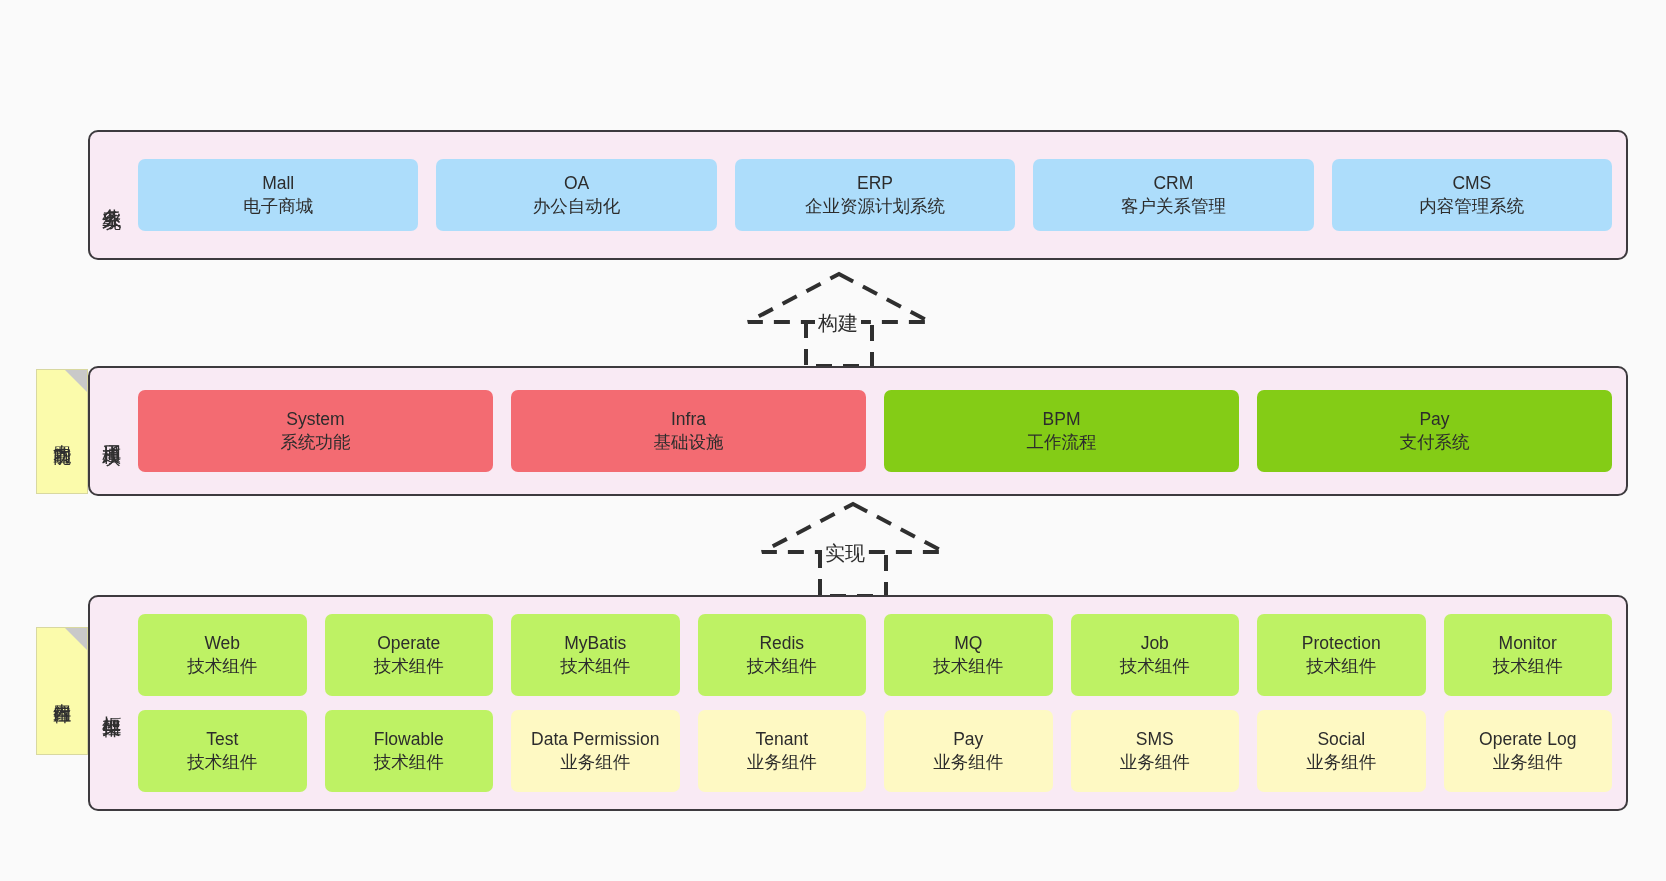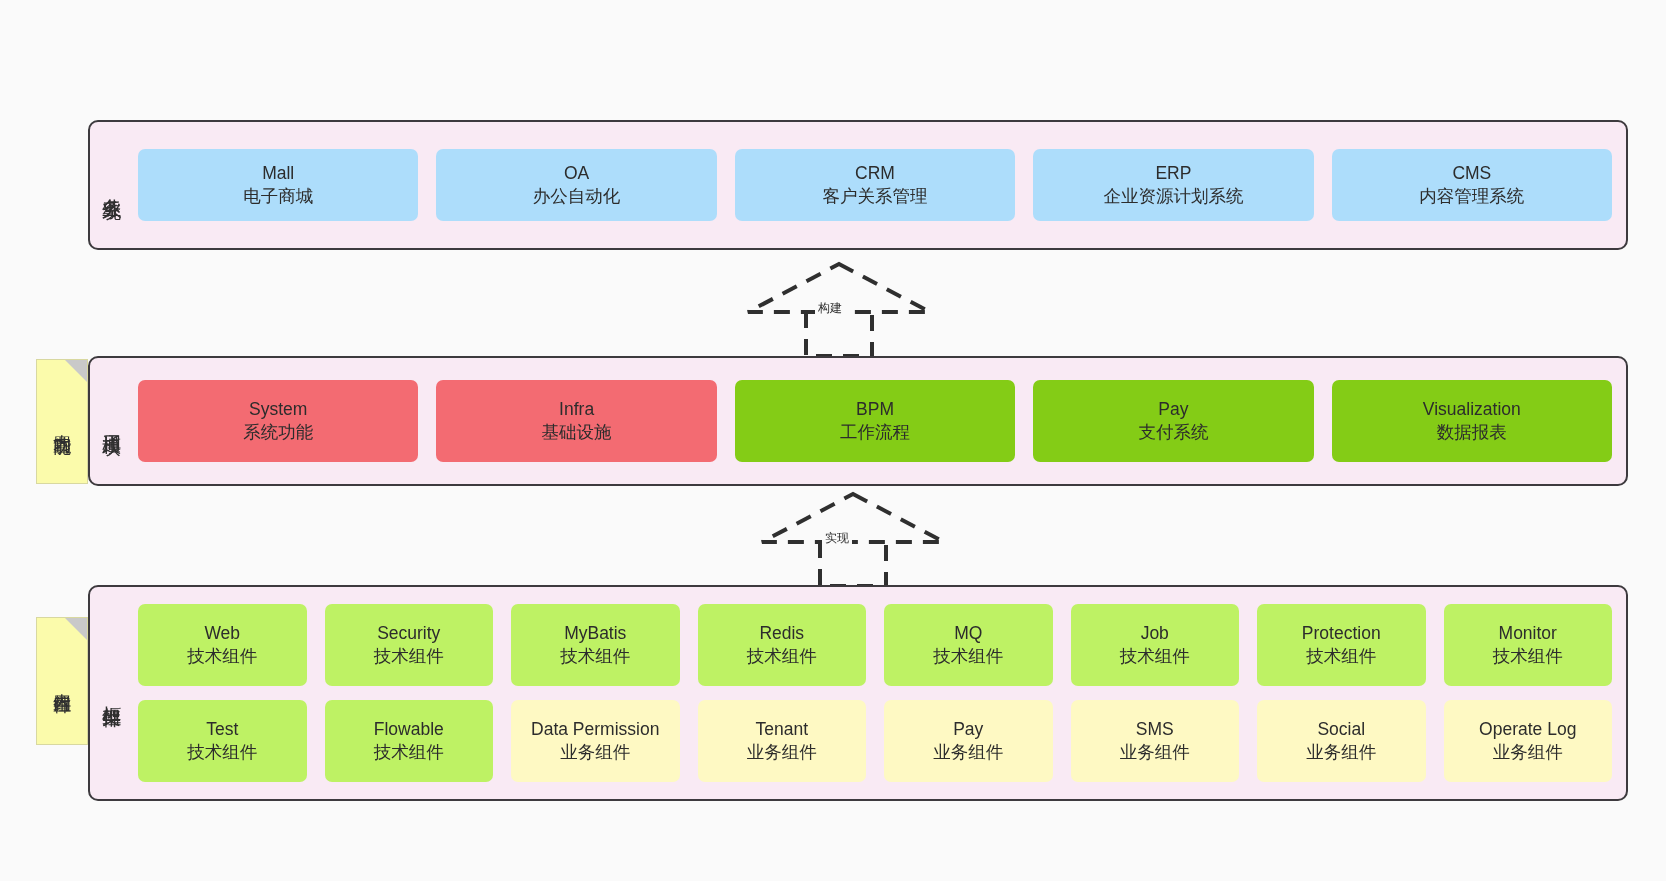--- a/index.html
+++ b/index.html
@@ -4,21 +4,21 @@
 <style>
   html,body{margin:0;padding:0;}
   body{
     width:1666px;height:881px;
     background:#FAFAFA;
     font-family:"Liberation Sans","DejaVu Sans",sans-serif;
     color:#333333;
     overflow:hidden;
     position:relative;
   }
-  .canvas{position:absolute;left:0;top:8px;width:1666px;height:757px;}
+  .canvas{position:absolute;left:0;top:18px;width:1666px;height:757px;}
 
   
   .layer{
     position:absolute;
     background:#F9EAF4;
     border:2px solid #3D3A3E;
     border-radius:10px;
     box-sizing:border-box;
     display:flex;
     align-items:stretch;
@@ -110,21 +110,21 @@
     border-top:22px solid #C9C9C9;
     border-left:22px solid transparent;
   }
   #sticky-common    {left:36px; top:351px; height:125px;}
   #sticky-framework {left:36px; top:609px; height:128px;}
 
   
   .connector{position:absolute;}
   .conn-label{
     position:absolute;
-    font-size:12px;
+    font-size:20px;
     color:#2F2F2F;
     background:#FAFAFA;
     padding:0 3px;
     white-space:nowrap;
     user-select:none;
   }
   #conn-build     {left:744px; top:252px; width:190px; height:96px;}
   #conn-build-label   {left:815px; top:292px;}
   #conn-impl      {left:758px; top:482px; width:190px; height:96px;}
   #conn-impl-label    {left:822px; top:522px;}
@@ -140,26 +140,26 @@
       <div class="row">
         <div class="cell c-blue">
           <span class="en">Mall</span>
           <span class="cn">电子商城</span>
         </div>
         <div class="cell c-blue">
           <span class="en">OA</span>
           <span class="cn">办公自动化</span>
         </div>
         <div class="cell c-blue">
+          <span class="en">ERP</span>
+          <span class="cn">企业资源计划系统</span>
+        </div>
+        <div class="cell c-blue">
           <span class="en">CRM</span>
           <span class="cn">客户关系管理</span>
-        </div>
-        <div class="cell c-blue">
-          <span class="en">ERP</span>
-          <span class="cn">企业资源计划系统</span>
         </div>
         <div class="cell c-blue">
           <span class="en">CMS</span>
           <span class="cn">内容管理系统</span>
         </div>
       </div>
     </div>
   </div>
 
   <div class="connector" id="conn-build">
@@ -188,24 +188,20 @@
           <span class="cn">基础设施</span>
         </div>
         <div class="cell c-pink">
           <span class="en">BPM</span>
           <span class="cn">工作流程</span>
         </div>
         <div class="cell c-pink">
           <span class="en">Pay</span>
           <span class="cn">支付系统</span>
         </div>
-        <div class="cell c-pink">
-          <span class="en">Visualization</span>
-          <span class="cn">数据报表</span>
-        </div>
       </div>
     </div>
   </div>
 
   <div class="connector" id="conn-impl">
     <svg width="190" height="96" viewBox="0 0 190 96" xmlns="http://www.w3.org/2000/svg">
       <path d="M 95 4 L 186 52 L 4 52 Z" fill="none" stroke="#2F2F2F" stroke-width="4" stroke-dasharray="16 11" stroke-linejoin="miter"></path>
       <path d="M 62 52 L 62 96 L 128 96 L 128 52" fill="none" stroke="#2F2F2F" stroke-width="4" stroke-dasharray="16 11"></path>
     </svg>
   </div>
@@ -219,21 +215,21 @@
   <div class="layer" id="layer-framework">
     <div class="layer-title">框架组件</div>
     <div class="layer-body">
 
       <div class="row">
         <div class="cell c-green">
           <span class="en">Web</span>
           <span class="cn">技术组件</span>
         </div>
         <div class="cell c-green">
-          <span class="en">Security</span>
+          <span class="en">Operate</span>
           <span class="cn">技术组件</span>
         </div>
         <div class="cell c-green">
           <span class="en">MyBatis</span>
           <span class="cn">技术组件</span>
         </div>
         <div class="cell c-green">
           <span class="en">Redis</span>
           <span class="cn">技术组件</span>
         </div>

